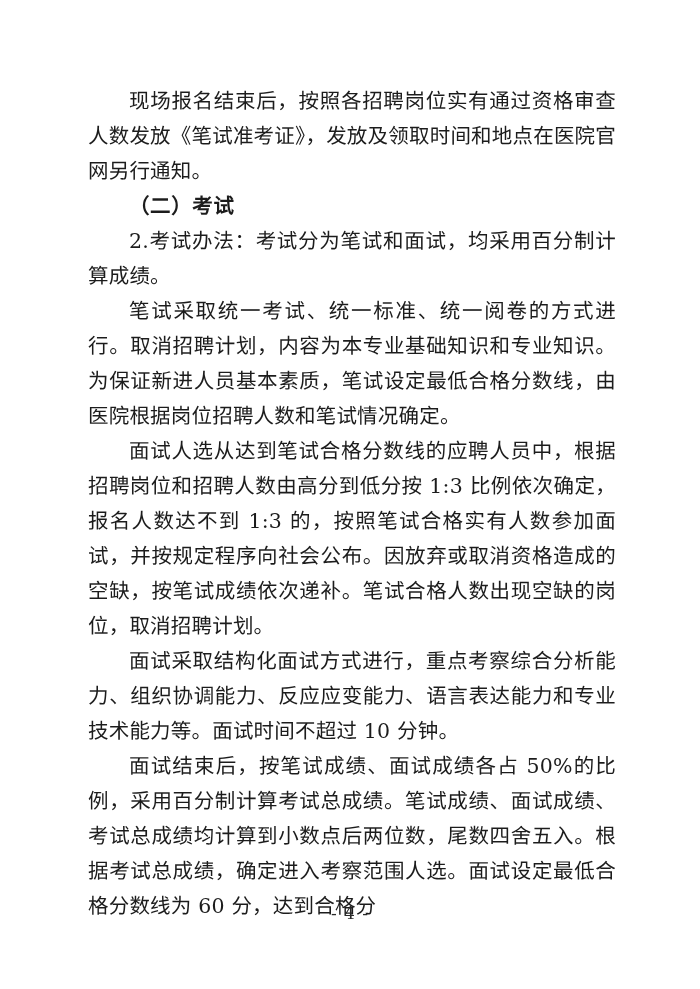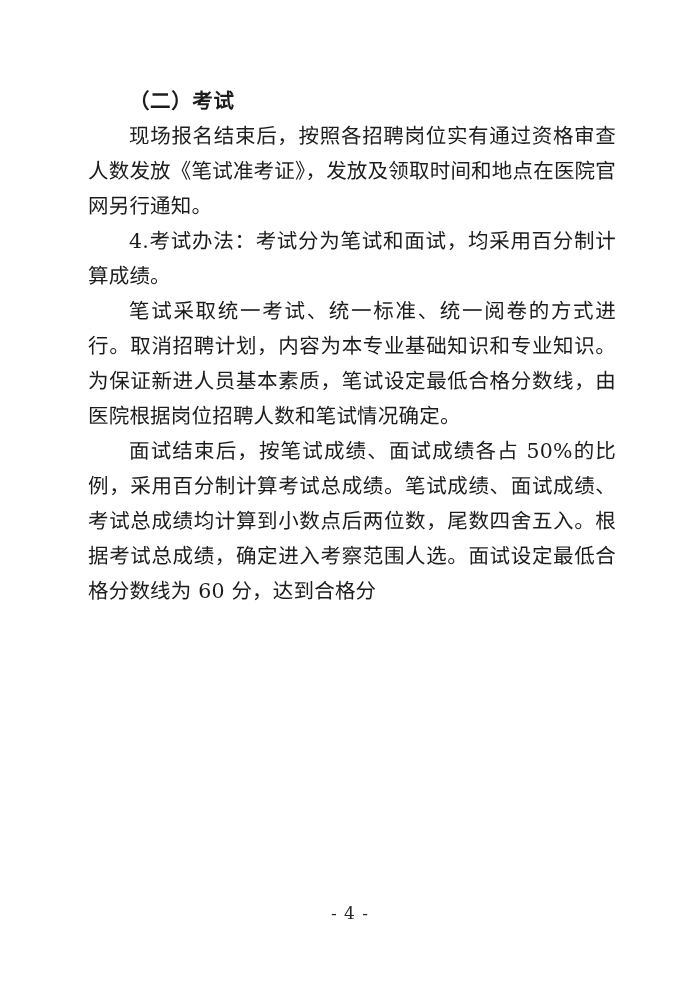--- a/index.html
+++ b/index.html
@@ -54,30 +54,32 @@
     letter-spacing: 1px;
   }
 </style>
 </head>
 <body>
 
 <div class="page">
 
   <div class="doc-body">
 
+    <p class="para">现场报名结束后，按照各招聘岗位实有通过资格审查人数发放《笔试准考证》，发放及领取时间和地点在医院官网另行通知。</p>
+
     <p class="para heading">（二）考试</p>
 
-    <p class="para">现场报名结束后，按照各招聘岗位实有通过资格审查人数发放《笔试准考证》，发放及领取时间和地点在医院官网另行通知。</p>
 
-
-    <p class="para">4.考试办法：考试分为笔试和面试，均采用百分制计算成绩。</p>
+    <p class="para">2.考试办法：考试分为笔试和面试，均采用百分制计算成绩。</p>
 
     <p class="para">笔试采取统一考试、统一标准、统一阅卷的方式进行。取消招聘计划，内容为本专业基础知识和专业知识。为保证新进人员基本素质，笔试设定最低合格分数线，由医院根据岗位招聘人数和笔试情况确定。</p>
 
+    <p class="para">面试人选从达到笔试合格分数线的应聘人员中，根据招聘岗位和招聘人数由高分到低分按 1:3 比例依次确定，报名人数达不到 1:3 的，按照笔试合格实有人数参加面试，并按规定程序向社会公布。因放弃或取消资格造成的空缺，按笔试成绩依次递补。笔试合格人数出现空缺的岗位，取消招聘计划。</p>
 
+    <p class="para">面试采取结构化面试方式进行，重点考察综合分析能力、组织协调能力、反应应变能力、语言表达能力和专业技术能力等。面试时间不超过 10 分钟。</p>
 
     <p class="para">面试结束后，按笔试成绩、面试成绩各占 50%的比例，采用百分制计算考试总成绩。笔试成绩、面试成绩、考试总成绩均计算到小数点后两位数，尾数四舍五入。根据考试总成绩，确定进入考察范围人选。面试设定最低合格分数线为 60 分，达到合格分</p>
 
   </div>
 
   <div class="page-number">- 4 -</div>
 
 </div>
 
 </body></html>

